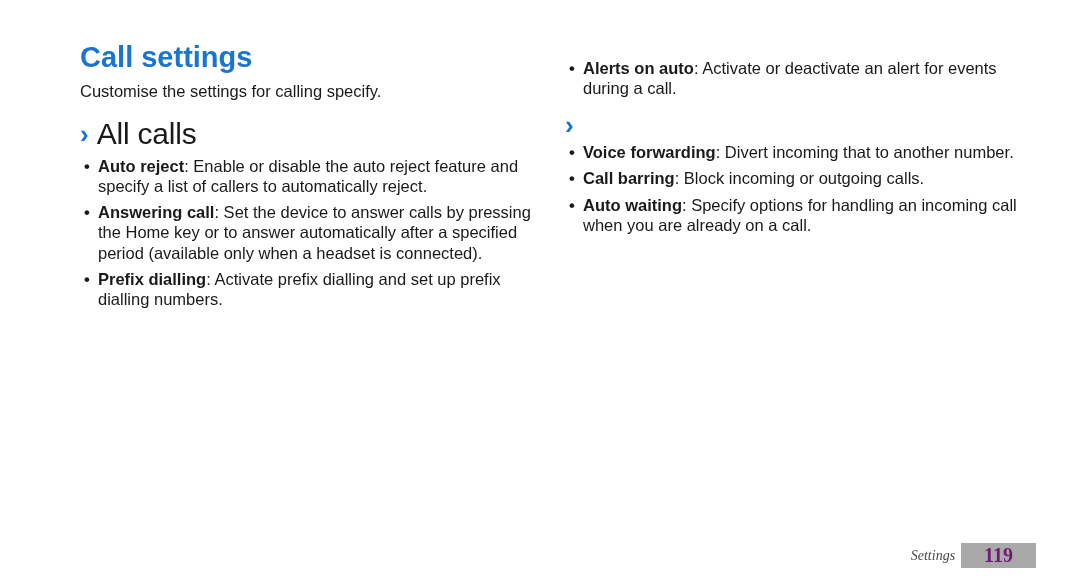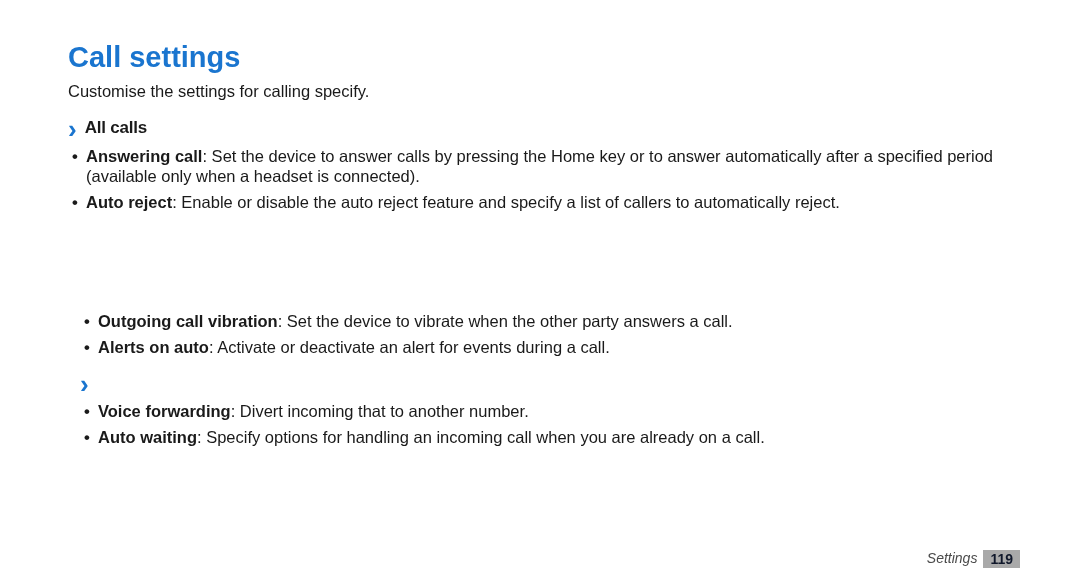--- a/index.html
+++ b/index.html
@@ -7,25 +7,26 @@
     padding: 0;
     width: 1080px;
     height: 586px;
     background: #fff;
     font-family: "Segoe UI", "Helvetica Neue", Arial, sans-serif;
     color: #1a1a1a;
     overflow: hidden;
   }
   .page {
     display: flex;
-    flex-direction: column;
+    flex-direction: row;
     padding: 40px 50px 40px 60px;
     box-sizing: border-box;
     height: 100%;
     position: relative;
+    margin-left: 12px;
   }
   .col {
     flex: 1 1 0;
     padding: 0 8px;
     font-size: 16.5px;
     line-height: 1.22;
   }
   .col + .col {
     padding-left: 20px;
   }
@@ -44,22 +45,22 @@
     margin: 6px 0 4px 0;
   }
   .chevron {
     color: #1a75cf;
     font-size: 26px;
     font-weight: 700;
     line-height: 1;
     margin-right: 8px;
   }
   .subhead-text {
-    font-size: 17px;
-    font-weight: 700;
+    font-size: 30px;
+    font-weight: 400;
     letter-spacing: -0.2px;
   }
   ul.bullets {
     list-style: none;
     margin: 0;
     padding: 0 0 0 4px;
   }
   ul.bullets > li {
     position: relative;
     padding-left: 14px;
@@ -70,81 +71,85 @@
     position: absolute;
     left: 0;
     top: 0;
     font-weight: 700;
   }
   .term {
     font-weight: 700;
   }
   .footer {
     position: absolute;
-    right: 60px;
+    right: 44px;
     bottom: 18px;
     display: flex;
-    align-items: flex-start;
+    align-items: center;
     font-style: italic;
     color: #4a4a4a;
     font-size: 14px;
+    font-family: Liberation Serif, serif;
   }
   .pagenum {
     background: #a9a9a9;
-    color: #0f172a;
+    color: #701a75;
     font-style: normal;
     font-weight: 600;
-    padding: 1px 7px;
+    padding: 1px 23px;
     margin-left: 6px;
-    font-size: 14px;
+    font-size: 20px;
   }
 </style>
 </head>
 <body>
 
 <div class="page">
 
   <div class="col">
     <h1 class="main-title">Call settings</h1>
     <p class="intro">Customise the settings for calling specify.</p>
 
     <div class="subhead">
       <span class="chevron">›</span>
       <span class="subhead-text">All calls</span>
     </div>
 
     <ul class="bullets">
       <li>
+        <span class="term">Auto reject</span><span>: Enable or disable the auto reject feature and specify a list of callers to automatically reject.</span>
+      </li>
+      <li>
         <span class="term">Answering call</span><span>: Set the device to answer calls by pressing the Home key or to answer automatically after a specified period (available only when a headset is connected).</span>
       </li>
       <li>
-        <span class="term">Auto reject</span><span>: Enable or disable the auto reject feature and specify a list of callers to automatically reject.</span>
+        <span class="term">Prefix dialling</span><span>: Activate prefix dialling and set up prefix dialling numbers.</span>
       </li>
     </ul>
   </div>
 
   <div class="col">
     <ul class="bullets" style="margin-top:18px">
-      <li>
-        <span class="term">Outgoing call vibration</span><span>: Set the device to vibrate when the other party answers a call.</span>
-      </li>
       <li>
         <span class="term">Alerts on auto</span><span>: Activate or deactivate an alert for events during a call.</span>
       </li>
     </ul>
 
     <div class="subhead" style="margin-top:14px">
       <span class="chevron">›</span>
     </div>
 
     <ul class="bullets">
       <li>
         <span class="term">Voice forwarding</span><span>: Divert incoming that to another number.</span>
       </li>
       <li>
+        <span class="term">Call barring</span><span>: Block incoming or outgoing calls.</span>
+      </li>
+      <li>
         <span class="term">Auto waiting</span><span>: Specify options for handling an incoming call when you are already on a call.</span>
       </li>
     </ul>
   </div>
 
   <div class="footer">
     <span>Settings</span>
     <span class="pagenum">119</span>
   </div>
 </div>

